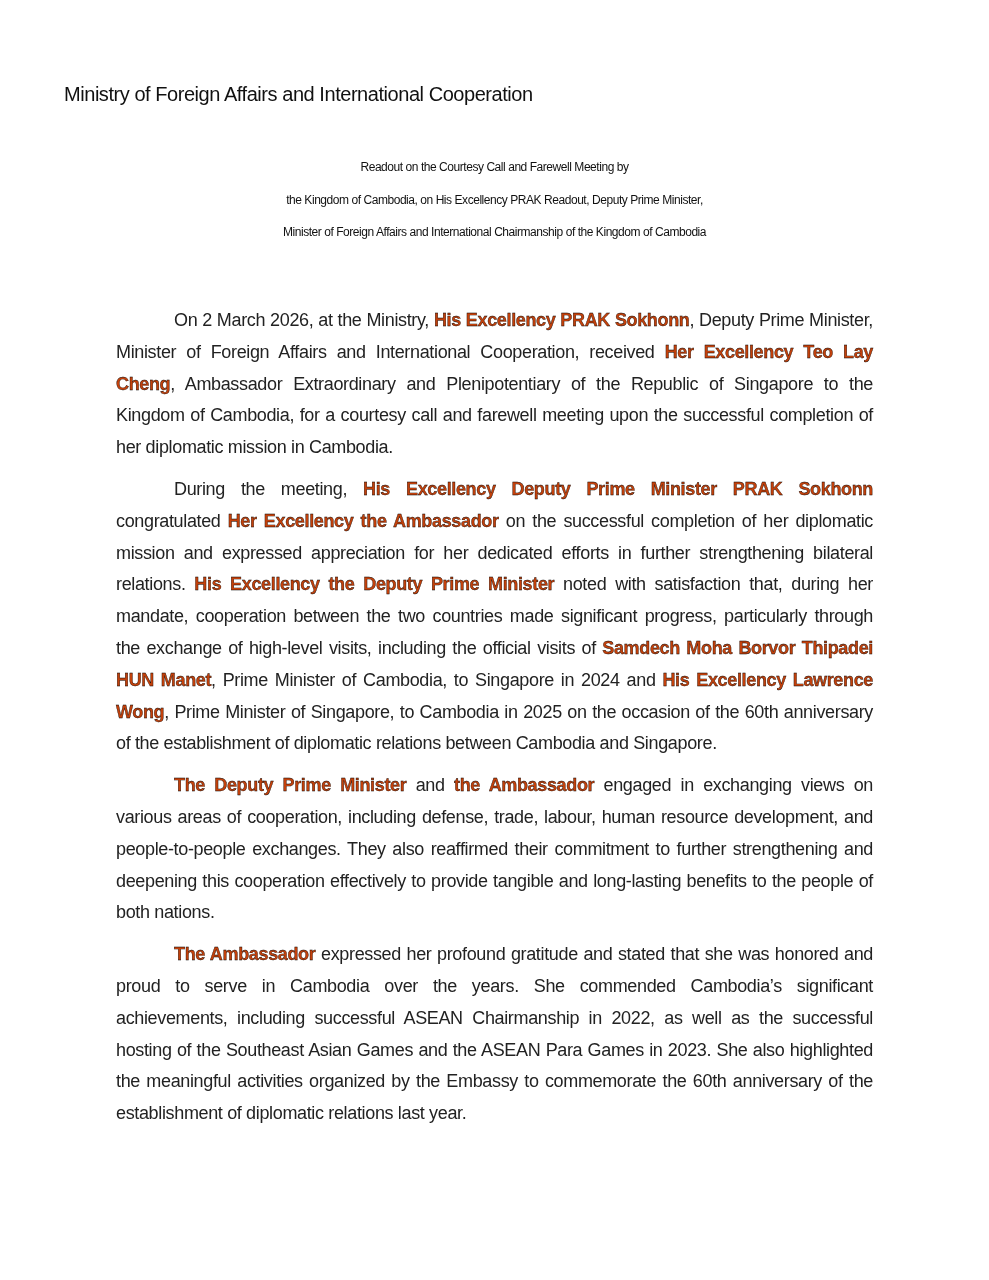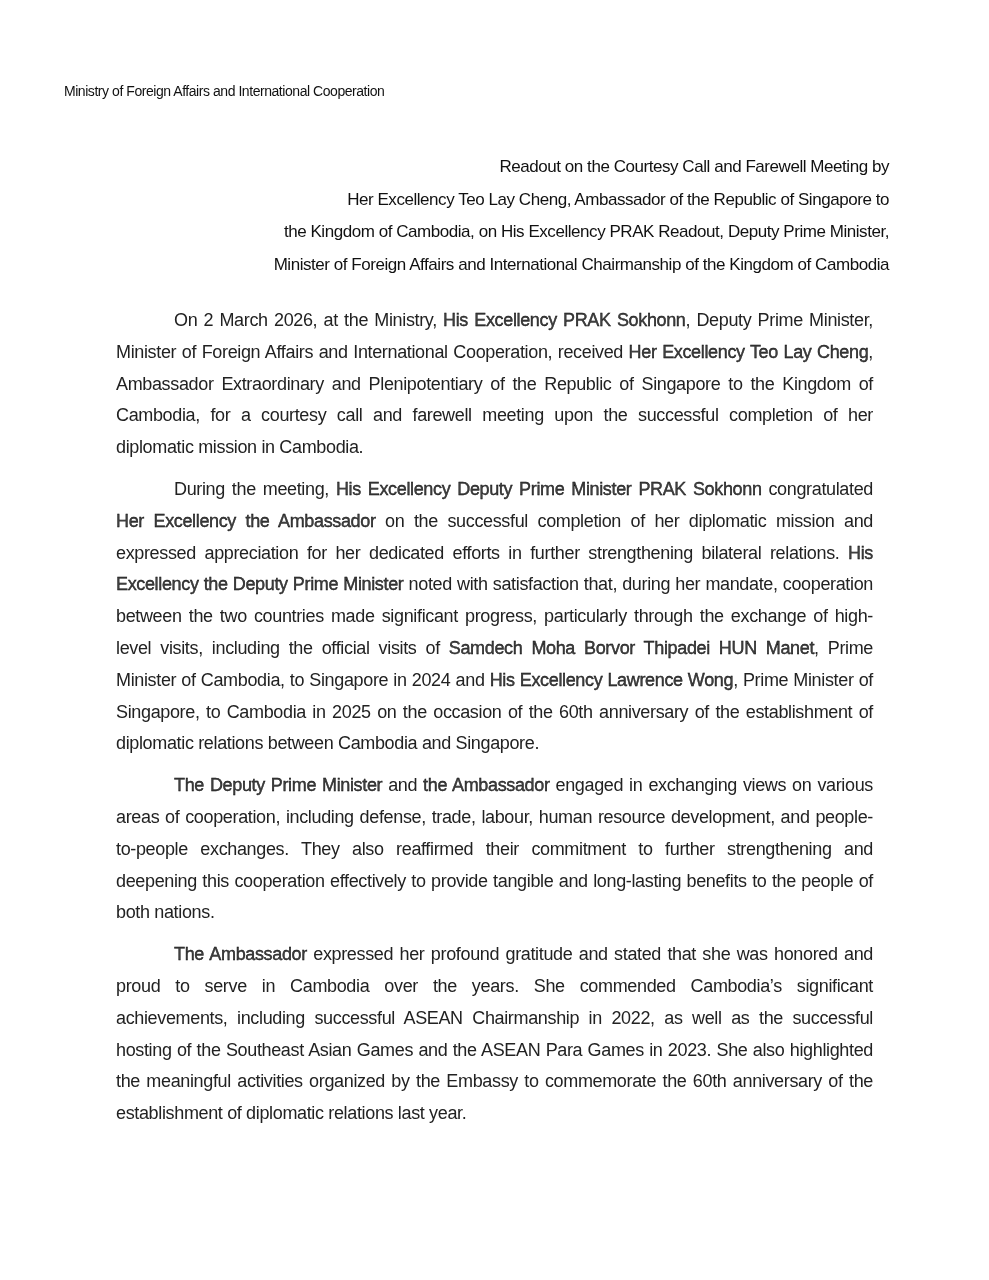--- a/index.html
+++ b/index.html
@@ -19,32 +19,32 @@
       position: absolute;
       left: 0;
       top: 0;
       width: 989px;
       height: 1280px;
     }
     .org-header {
       position: absolute;
       left: 64px;
       top: 83px;
-      font-size: 14px;
+      font-size: 20px;
       letter-spacing: -0.45px;
       color: #111;
       white-space: nowrap;
     }
     .title-block {
       position: absolute;
       left: 100px;
       width: 789px;
       top: 151px;
-      text-align: right;
-      font-size: 17px;
+      text-align: center;
+      font-size: 12px;
       line-height: 32.5px;
       letter-spacing: -0.45px;
       color: #111;
     }
     .title-line {
       display: block;
       white-space: nowrap;
     }
     .body-block {
       position: absolute;
@@ -55,35 +55,34 @@
       line-height: 31.8px;
       letter-spacing: -0.35px;
       color: #222;
     }
     .para {
       margin: 0 0 10px 0;
       text-align: justify;
       text-indent: 58px;
     }
     .para b {
-      font-weight: normal;
-      color: #404040;
+      font-weight: bold;
+      color: #c2410c;
       -webkit-text-stroke: 0.35px #000;
     }
   </style>
 </head>
 <body>
 
 <div class="page">
 
   <div class="org-header">Ministry of Foreign Affairs and International Cooperation</div>
 
   <div class="title-block">
     <span class="title-line">Readout on the Courtesy Call and Farewell Meeting by</span>
-    <span class="title-line">Her Excellency Teo Lay Cheng, Ambassador of the Republic of Singapore to</span>
     <span class="title-line">the Kingdom of Cambodia, on His Excellency PRAK Readout, Deputy Prime Minister,</span>
     <span class="title-line">Minister of Foreign Affairs and International Chairmanship of the Kingdom of Cambodia</span>
   </div>
 
   <div class="body-block">
     <p class="para"><span>On 2 March 2026, at the Ministry, </span><b>His Excellency PRAK Sokhonn</b><span>, Deputy Prime Minister, Minister of Foreign Affairs and International Cooperation, received </span><b>Her Excellency Teo Lay Cheng</b><span>, Ambassador Extraordinary and Plenipotentiary of the Republic of Singapore to the Kingdom of Cambodia, for a courtesy call and farewell meeting upon the successful completion of her diplomatic mission in Cambodia.</span></p>
     <p class="para"><span>During the meeting, </span><b>His Excellency Deputy Prime Minister PRAK Sokhonn</b><span> congratulated </span><b>Her Excellency the Ambassador</b><span> on the successful completion of her diplomatic mission and expressed appreciation for her dedicated efforts in further strengthening bilateral relations. </span><b>His Excellency the Deputy Prime Minister</b><span> noted with satisfaction that, during her mandate, cooperation between the two countries made significant progress, particularly through the exchange of high-level visits, including the official visits of </span><b>Samdech Moha Borvor Thipadei HUN Manet</b><span>, Prime Minister of Cambodia, to Singapore in 2024 and </span><b>His Excellency Lawrence Wong</b><span>, Prime Minister of Singapore, to Cambodia in 2025 on the occasion of the 60th anniversary of the establishment of diplomatic relations between Cambodia and Singapore.</span></p>
     <p class="para"><b>The Deputy Prime Minister</b><span> and </span><b>the Ambassador</b><span> engaged in exchanging views on various areas of cooperation, including defense, trade, labour, human resource development, and people-to-people exchanges. They also reaffirmed their commitment to further strengthening and deepening this cooperation effectively to provide tangible and long-lasting benefits to the people of both nations.</span></p>
     <p class="para"><b>The Ambassador</b><span> expressed her profound gratitude and stated that she was honored and proud to serve in Cambodia over the years. She commended Cambodia’s significant achievements, including successful ASEAN Chairmanship in 2022, as well as the successful hosting of the Southeast Asian Games and the ASEAN Para Games in 2023. She also highlighted the meaningful activities organized by the Embassy to commemorate the 60th anniversary of the establishment of diplomatic relations last year.</span></p>
   </div>

